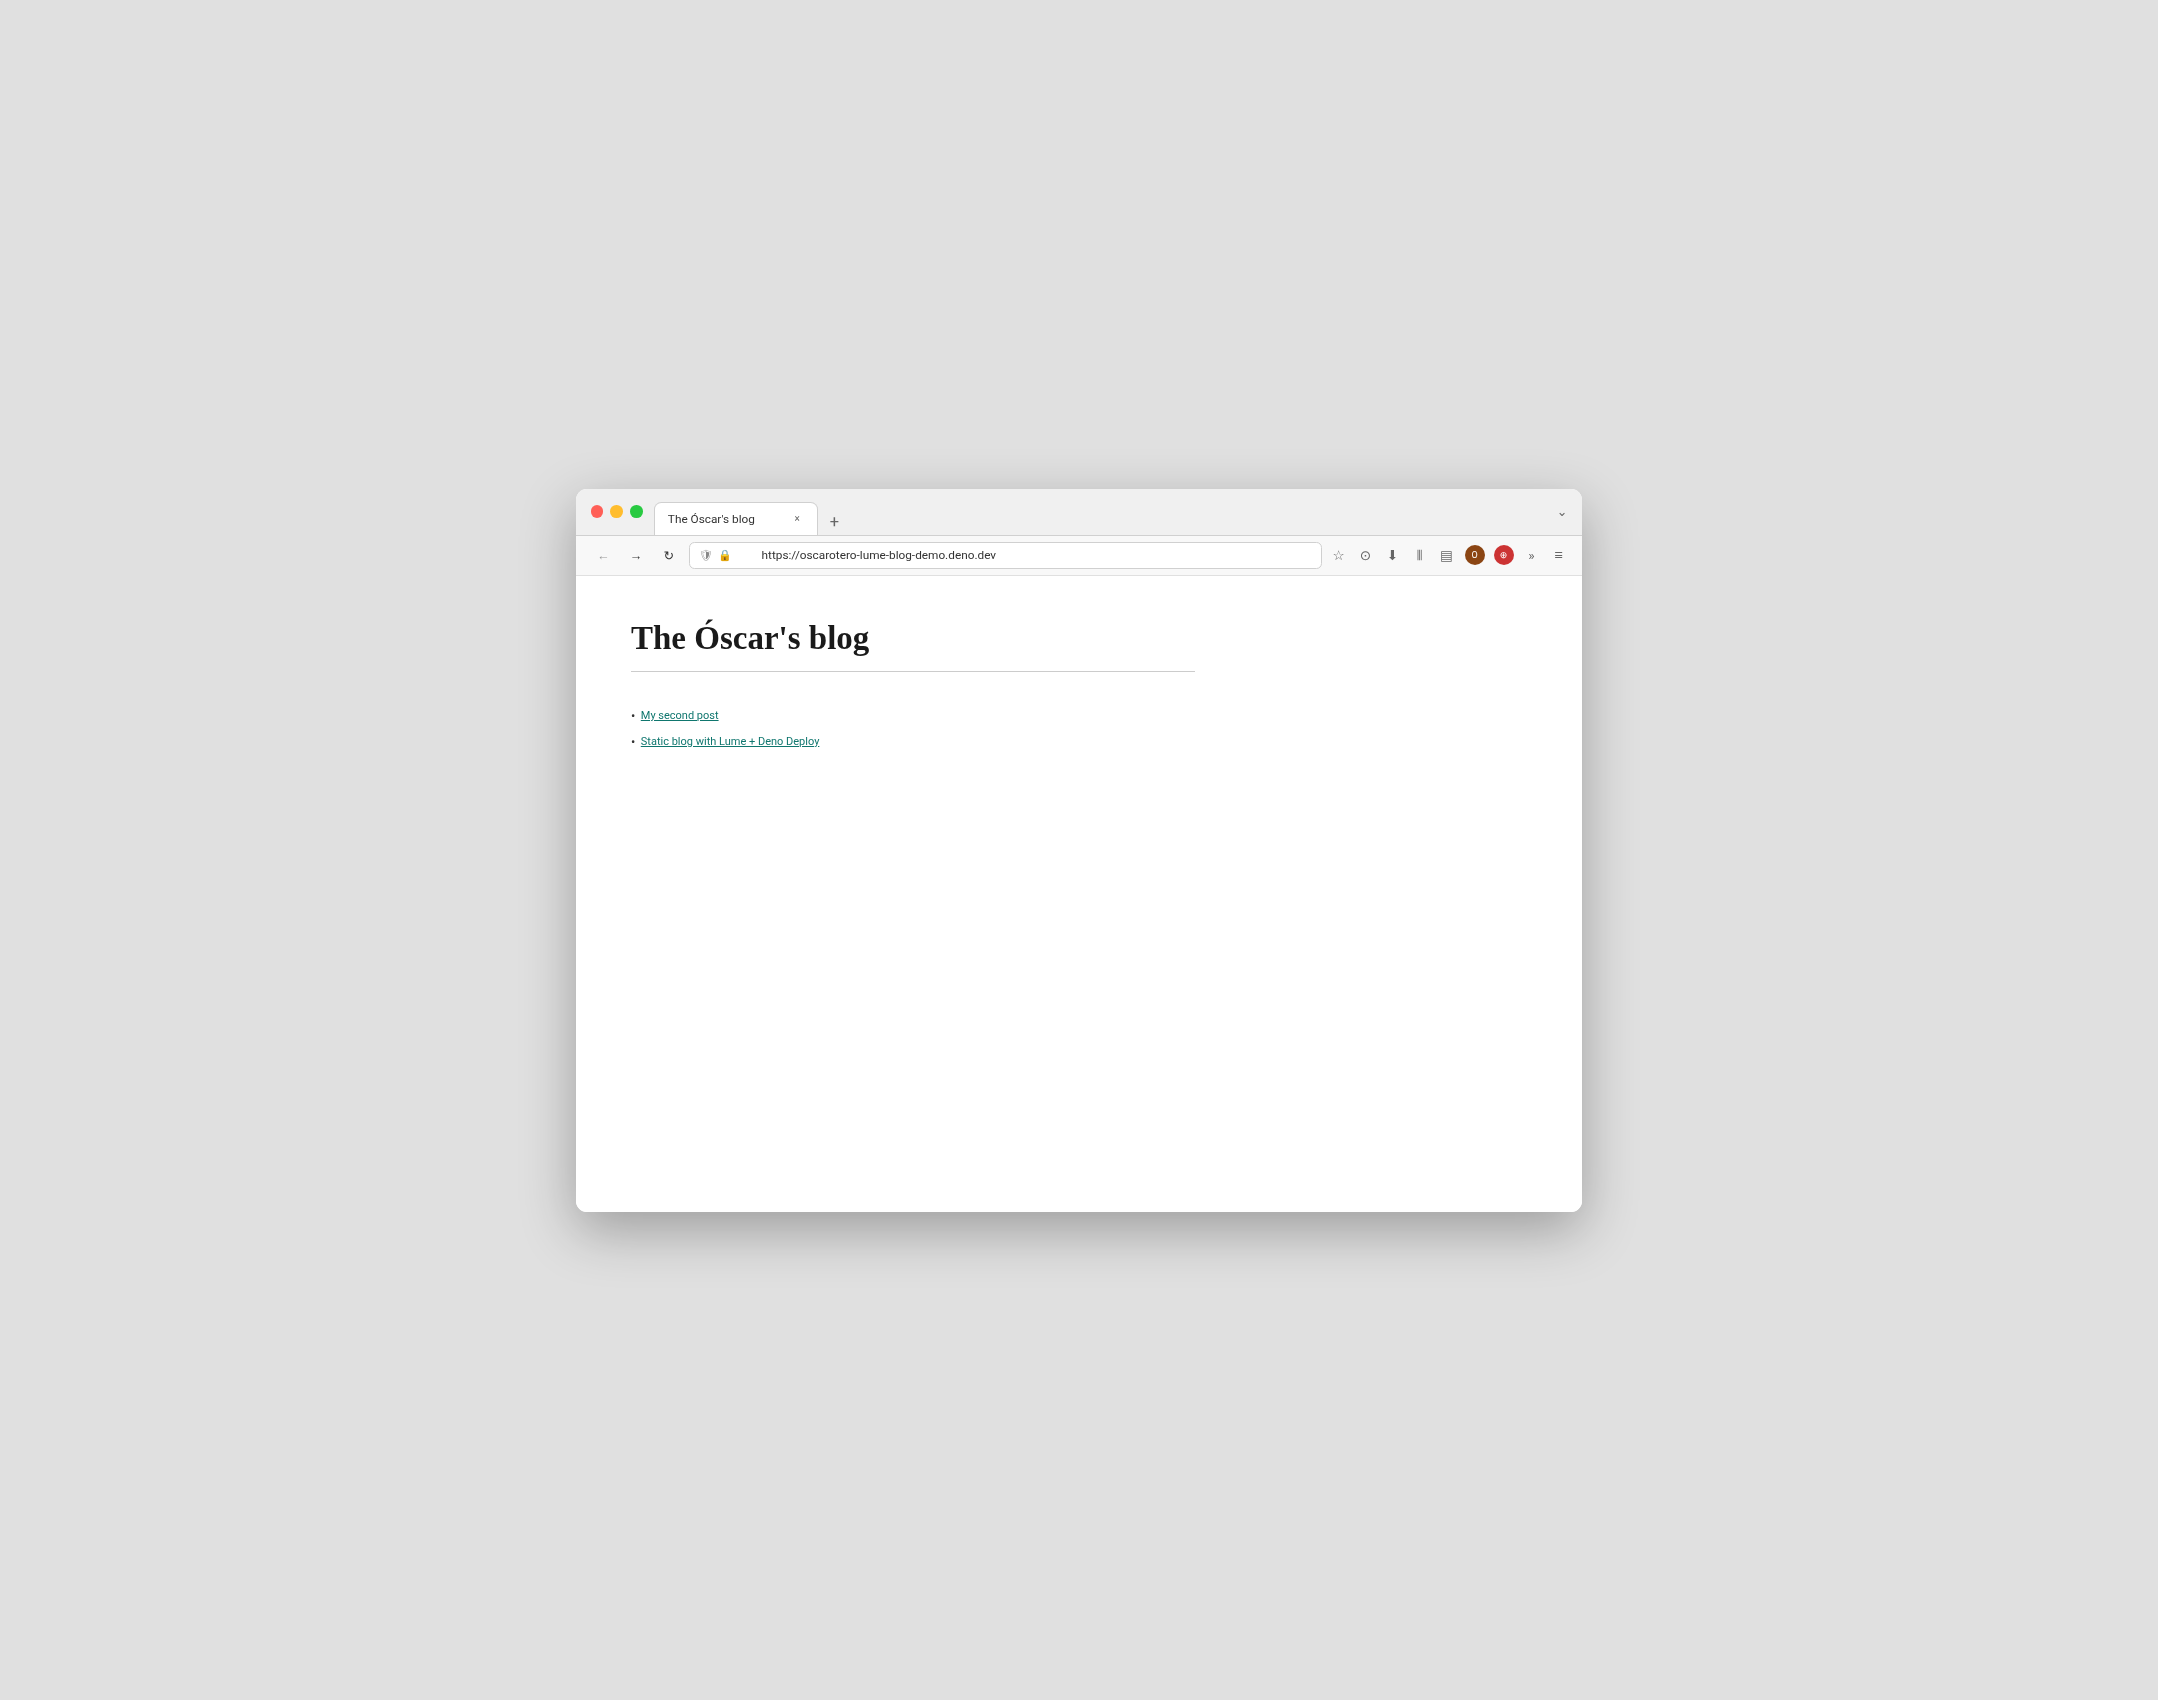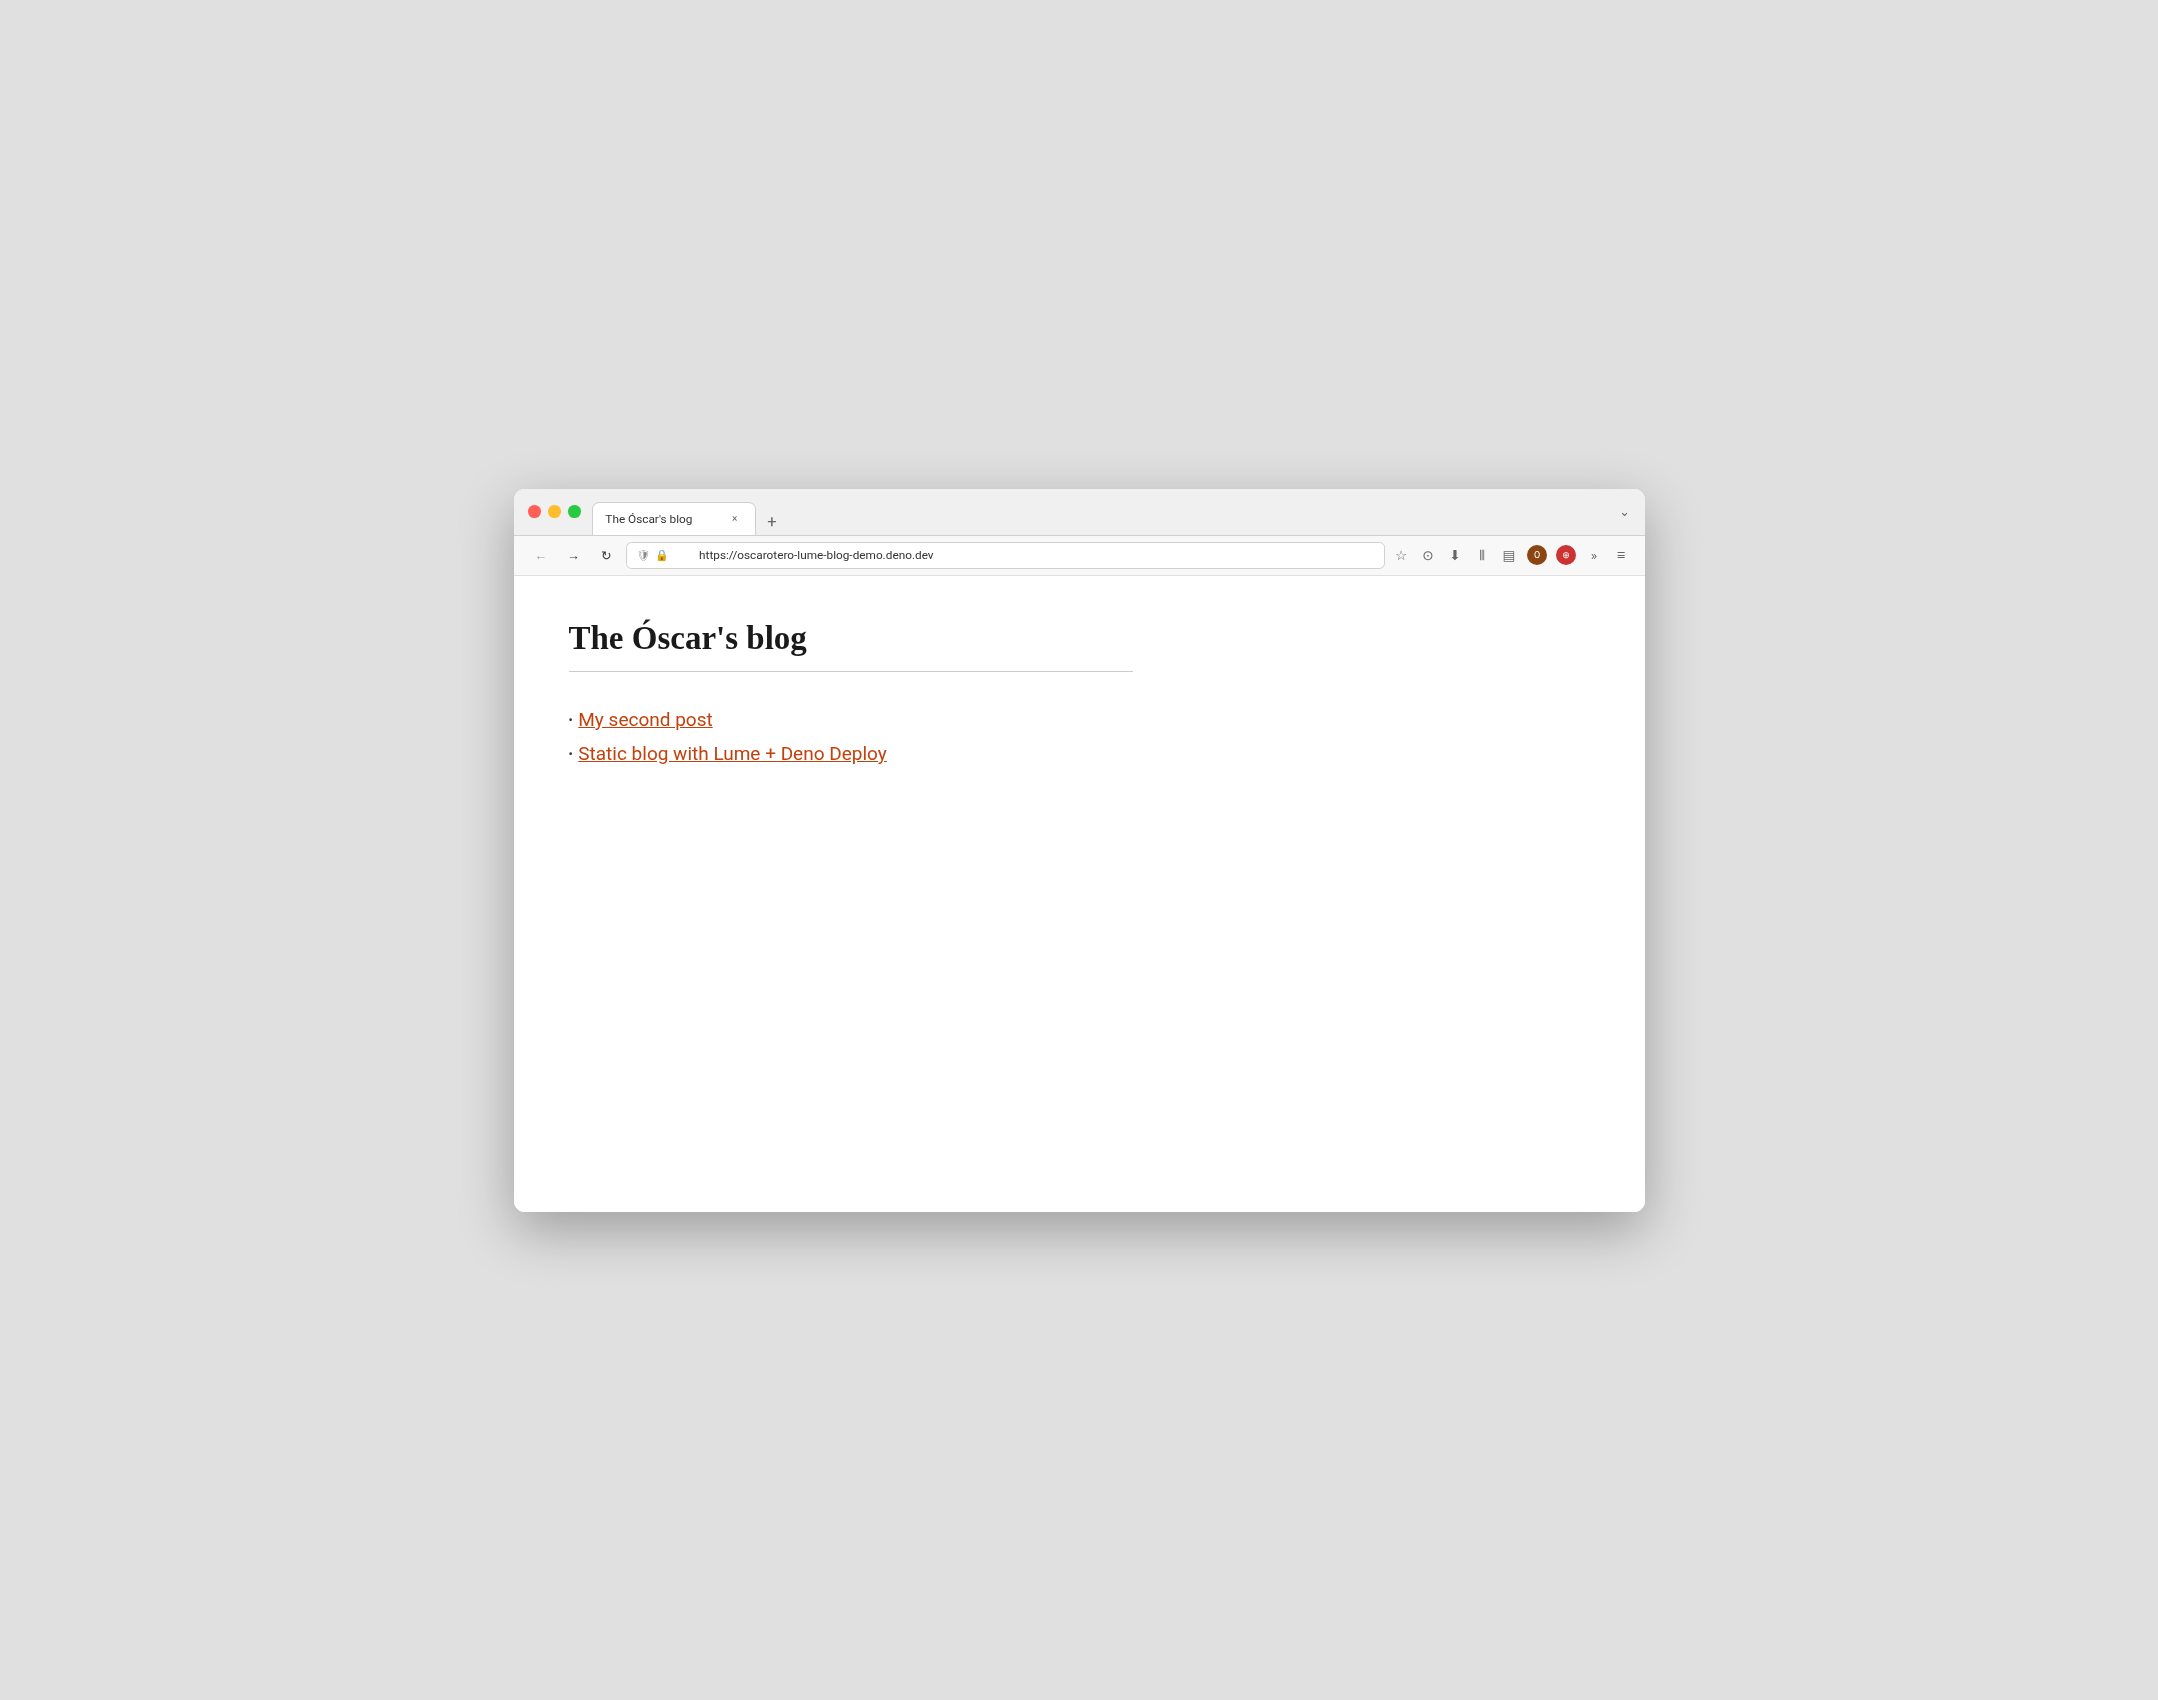--- a/index.html
+++ b/index.html
@@ -7,21 +7,21 @@
     body {
       background: #e0e0e0;
       display: flex;
       justify-content: center;
       align-items: center;
       min-height: 100vh;
       font-family: -apple-system, BlinkMacSystemFont, "Segoe UI", Roboto, sans-serif;
     }
 
     .browser-window {
-      width: 1131px;
+      width: 1006px;
       background: #ffffff;
       border-radius: 11px;
       box-shadow: 0 18px 55px rgba(0,0,0,0.3);
       overflow: hidden;
     }
 
     
     .title-bar {
       background: #f0f0f0;
       height: 47px;
@@ -251,23 +251,23 @@
       gap: 5.5px;
       font-size: 14.5px;
     }
 
     .bullet {
       color: #333;
       font-size: 12.7px;
     }
 
     .post-link {
-      color: #c2410c;
-      cursor: pointer;
-      font-size: 19px;
+      color: #0f766e;
+      cursor: pointer;
+      font-size: 11px;
     }
   </style>
 </head>
 <body>
 
 <div class="browser-window">
 
   <div class="title-bar">
     <div class="traffic-lights">
       <div class="traffic-light close"></div>

